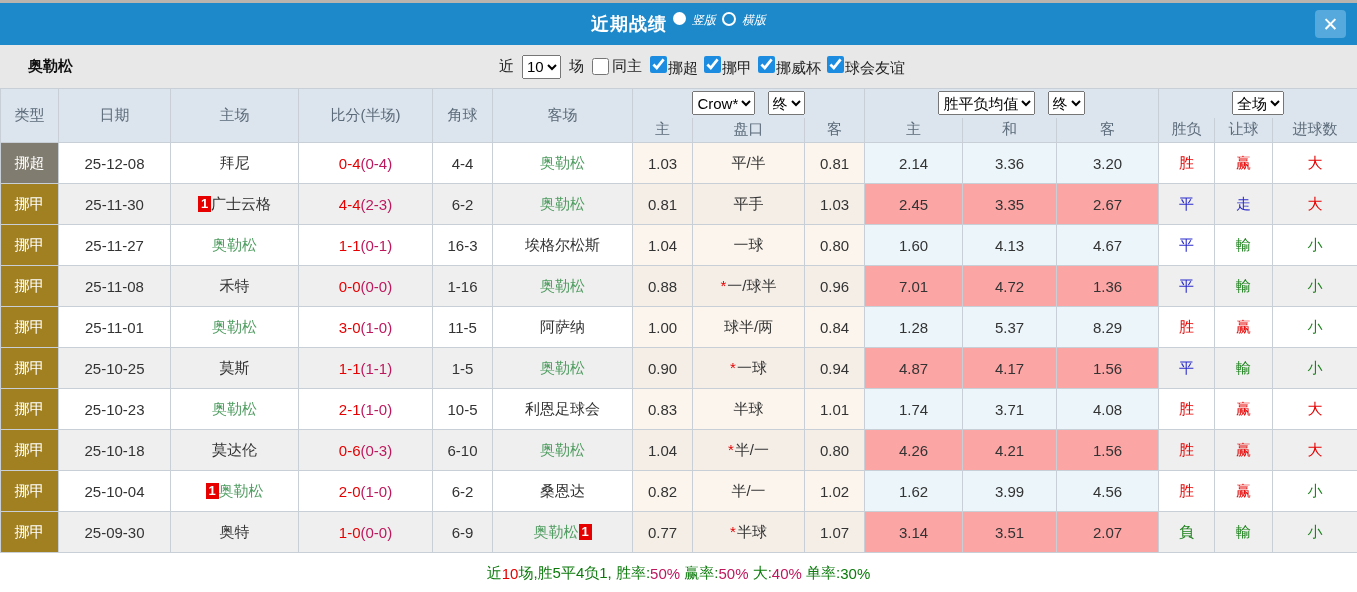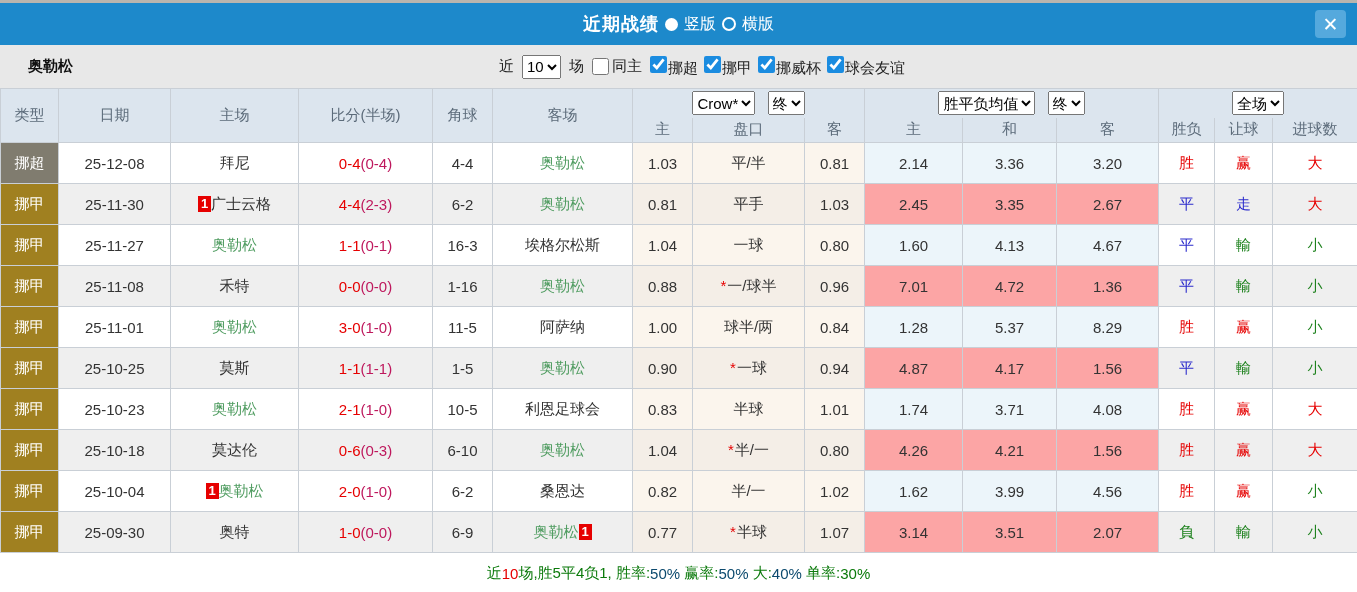--- a/index.html
+++ b/index.html
@@ -2,26 +2,26 @@
 <html><head>
 <meta charset="utf-8">
 <style>
   * { box-sizing: border-box; margin: 0; padding: 0; }
   html,body { width: 1357px; height: 592px; overflow: hidden; background: #fff;
     font-family: "Liberation Sans", "DejaVu Sans", sans-serif; }
   .top-strip { height: 3px; background: #b9b5ae; }
   
   .titlebar { position: relative; height: 42px; background: #1d89cb;
     display: flex; align-items: center; justify-content: center; color: #fff; }
-  .titlebar .cluster { display: flex; align-items: center; gap: 6px; }
+  .titlebar .cluster { display: flex; gap: 6px; }
   .tb-title { font-size: 18px; font-weight: bold; letter-spacing: 1px; }
   .radio-dot { width: 13px; height: 13px; border-radius: 50%; display: inline-block; }
   .radio-filled { background: #fff; }
   .radio-empty { background: transparent; border: 2.5px solid #fff; width: 14px; height: 14px; }
-  .tb-opt { font-size: 16px; }
+  .tb-opt { font-size: 12px; font-style: italic; }
   .close-btn { position: absolute; right: 11px; top: 7px; width: 31px; height: 28px;
     background: #55a9dd; border-radius: 4px; color: #fff; font-size: 19px; font-weight: bold;
     display: flex; align-items: center; justify-content: center; cursor: pointer; }
   
   .filterbar { position: relative; height: 43px; background: #e8e8e8;
     display: flex; align-items: center; font-size: 15px; color: #222; }
   .team-name { font-weight: bold; margin-left: 28px; font-size: 15px; color: #111; }
   .filters { position: absolute; left: 499px; top: 0; height: 100%;
     display: flex; align-items: center; gap: 2px; }
   .filters select { font-size: 15px; height: 24px; margin: 0 6px; }
@@ -55,21 +55,21 @@
   .score-half { color: #be185d; }
   .star { color: #e60000; margin-right: 1px; }
   .badge1 { display: inline-block; background: #e60000; color: #fff; font-size: 13px;
     font-weight: bold; line-height: 16px; width: 13px; height: 16px; vertical-align: 1px; }
   
   .summary { height: 40px; display: flex; align-items: center; justify-content: center;
     font-size: 15px; background: #fff; }
   .summary span { white-space: pre; }
   .s-green { color: #0b7a0b; }
   .s-red   { color: #e60000; }
-  .s-blue  { color: #0c4a6e; }
+  .s-blue  { color: #be185d; }
 </style>
 </head>
 <body>
 
 <div class="top-strip"></div>
 
 <div class="titlebar">
   <div class="cluster">
     <span class="tb-title">近期战绩</span>
     <span class="radio-dot radio-filled"></span>

